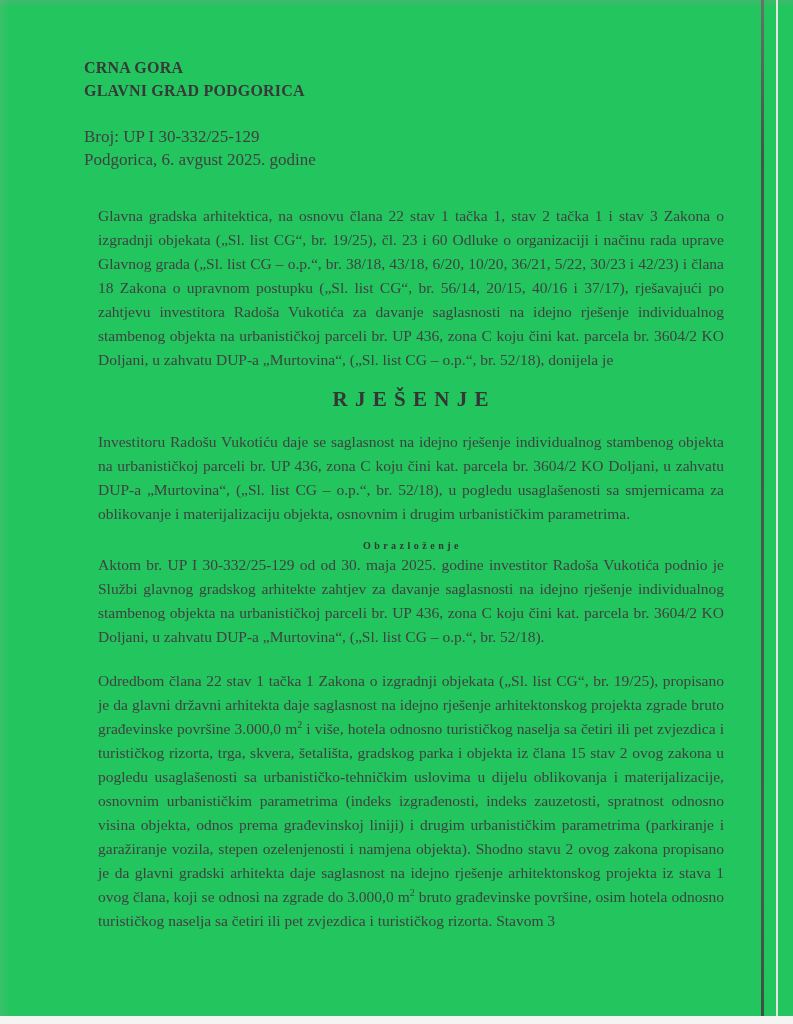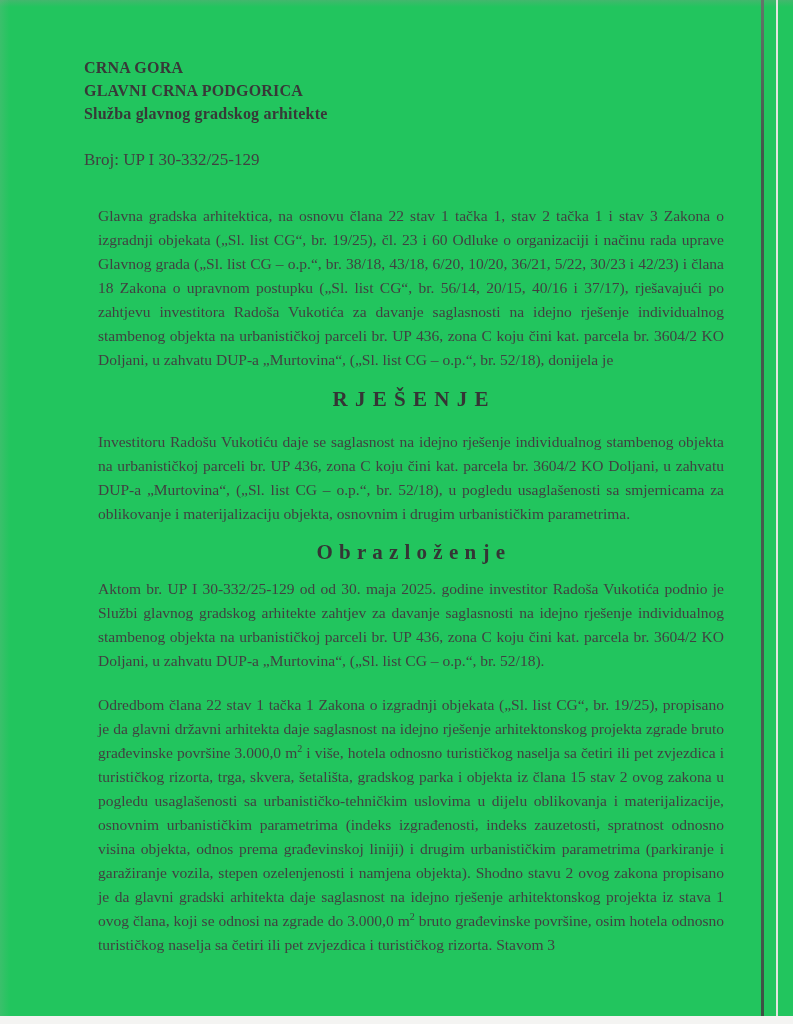--- a/index.html
+++ b/index.html
@@ -87,23 +87,23 @@
     color: #353535;
     margin: 0;
   }
   .title-decision {
     font-size: 21px;
     margin-top: 15px;
     margin-bottom: 18px;
     letter-spacing: 1px;
   }
   .title-explanation {
-    font-size: 21px;
+    font-size: 10px;
     margin-top: 12px;
-    margin-bottom: 12px;
+    margin-bottom: 2px;
     letter-spacing: 0.5px;
   }
   .para-aktom      { margin-top: 0; }
   .para-odredbom   { margin-top: 20px; }
   sup {
     font-size: 10px;
     line-height: 0;
     vertical-align: super;
   }
 </style>
@@ -112,26 +112,26 @@
 
 <div class="page">
 
   <div class="scan-line-dark"></div>
   <div class="scan-line-faint"></div>
 
   <div class="content">
 
     <div class="letterhead">
       <div class="org-line">CRNA GORA</div>
-      <div class="org-line">GLAVNI CRNA PODGORICA</div>
-      <div class="org-line">Služba glavnog gradskog arhitekte</div>
+      <div class="org-line">GLAVNI GRAD PODGORICA</div>
     </div>
 
     <div class="ref-block">
       <div>Broj: UP I 30-332/25-129</div>
+      <div>Podgorica, 6. avgust 2025. godine</div>
     </div>
 
     <p class="para para-preamble">Glavna gradska arhitektica, na osnovu člana 22 stav 1 tačka 1, stav 2 tačka 1 i stav 3 Zakona o izgradnji objekata („Sl. list CG“, br. 19/25), čl. 23 i 60 Odluke o organizaciji i načinu rada uprave Glavnog grada („Sl. list CG – o.p.“, br. 38/18, 43/18, 6/20, 10/20, 36/21, 5/22, 30/23 i 42/23) i člana 18 Zakona o upravnom postupku („Sl. list CG“, br. 56/14, 20/15, 40/16 i 37/17), rješavajući po zahtjevu investitora Radoša Vukotića za davanje saglasnosti na idejno rješenje individualnog stambenog objekta na urbanističkoj parceli br. UP 436, zona C koju čini kat. parcela br. 3604/2 KO Doljani, u zahvatu DUP-a „Murtovina“, („Sl. list CG – o.p.“,  br. 52/18), donijela je</p>
 
     <h2 class="title-center title-decision">R J E Š E N J E</h2>
 
     <p class="para para-decision">Investitoru Radošu Vukotiću daje se saglasnost na idejno rješenje individualnog stambenog objekta na urbanističkoj parceli br. UP 436, zona C koju čini kat. parcela br. 3604/2 KO Doljani, u zahvatu DUP-a „Murtovina“, („Sl. list CG – o.p.“,  br. 52/18), u pogledu usaglašenosti sa smjernicama za oblikovanje i materijalizaciju objekta, osnovnim i drugim urbanističkim parametrima.</p>
 
     <h3 class="title-center title-explanation">O b r a z l o ž e n j e</h3>
 

